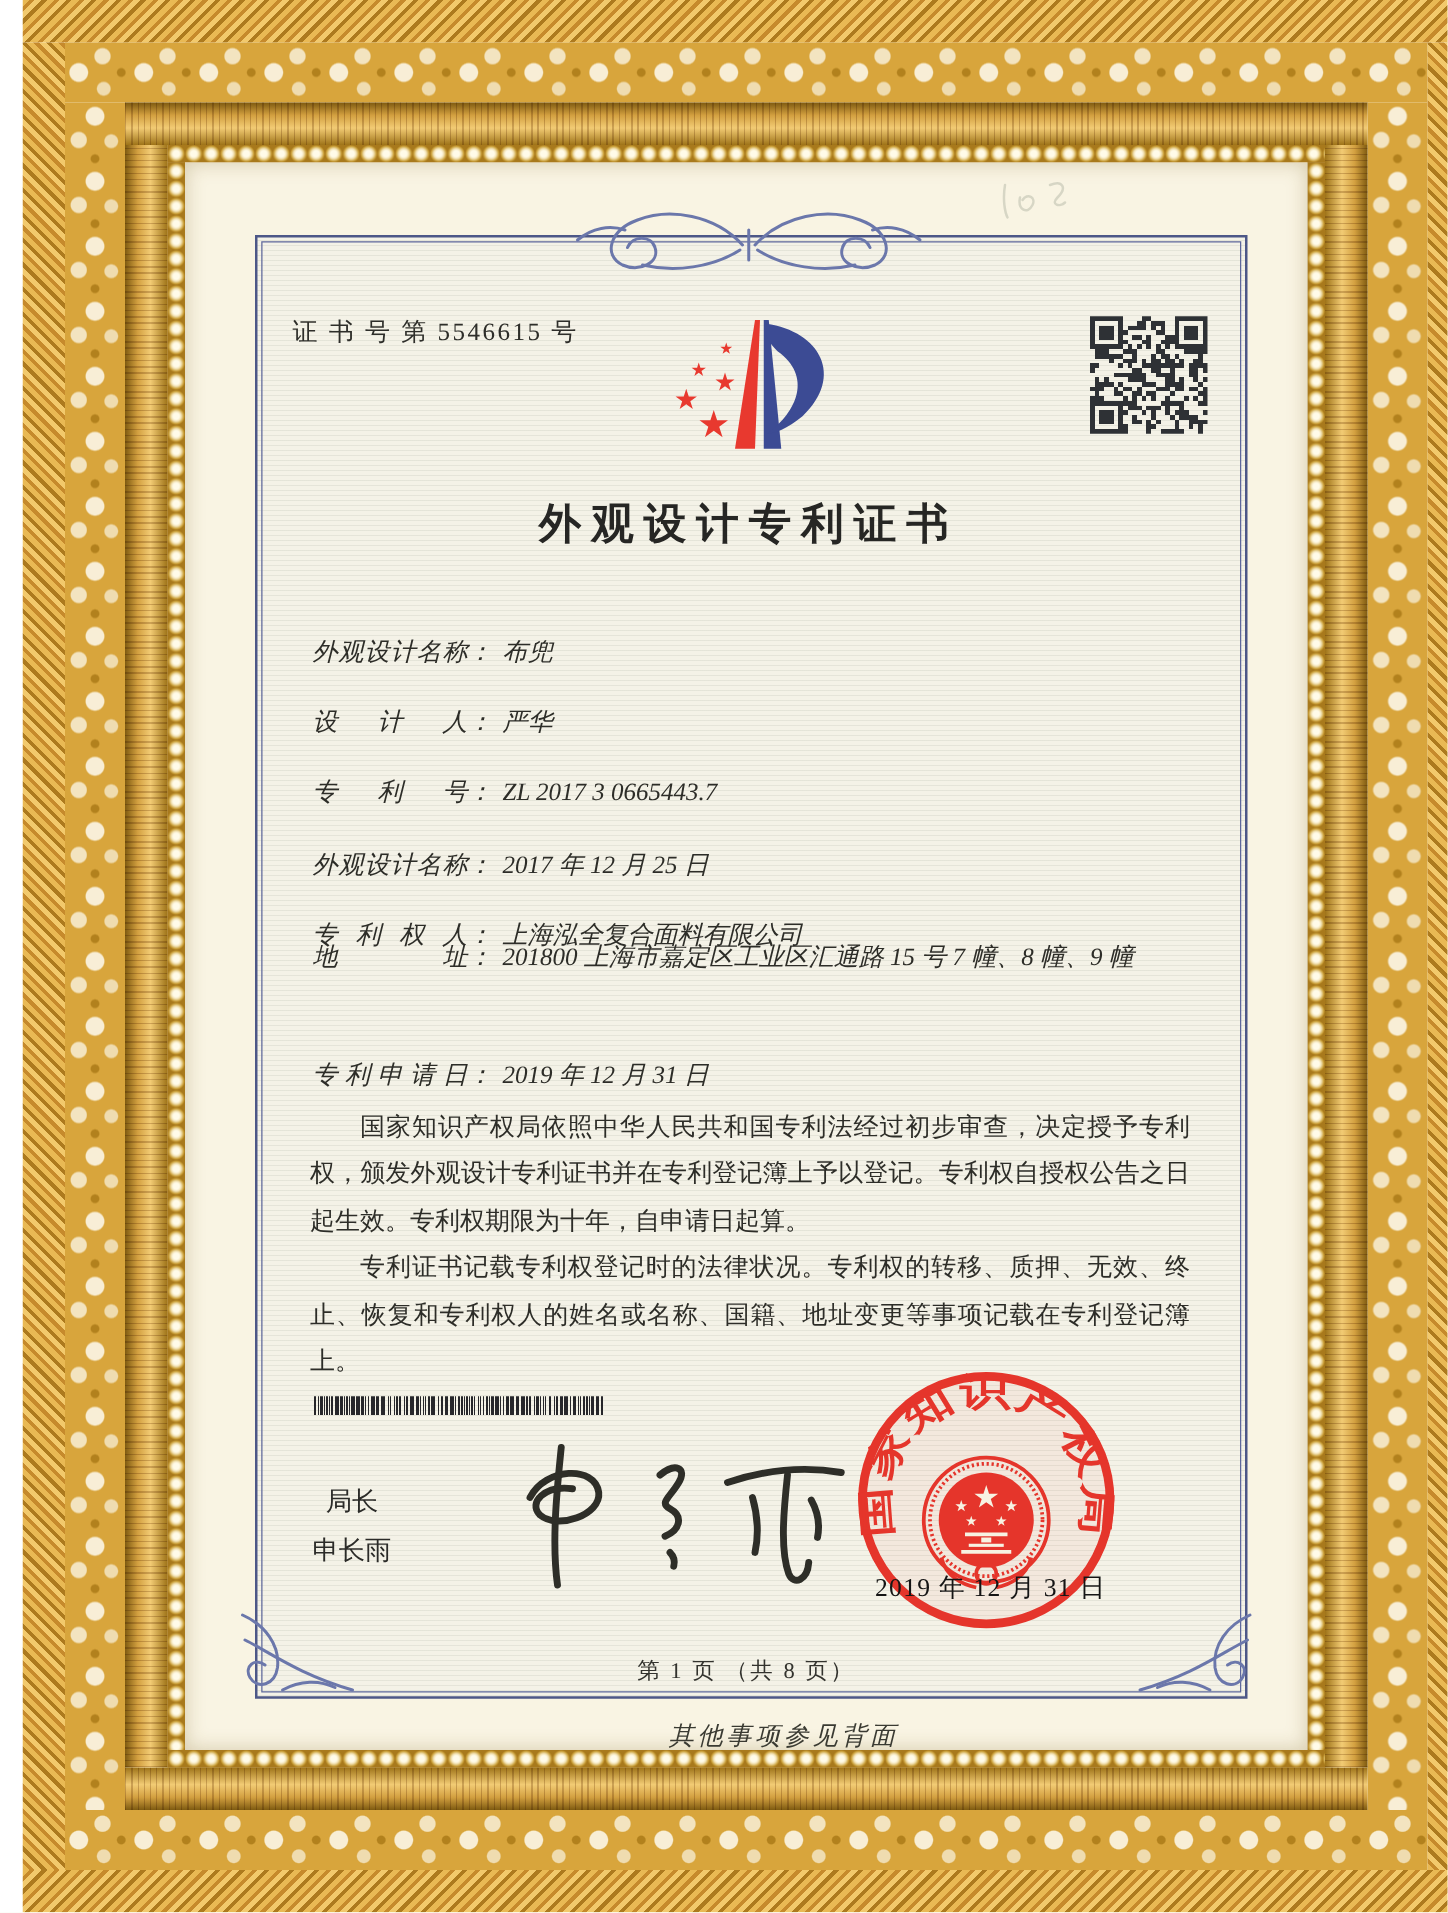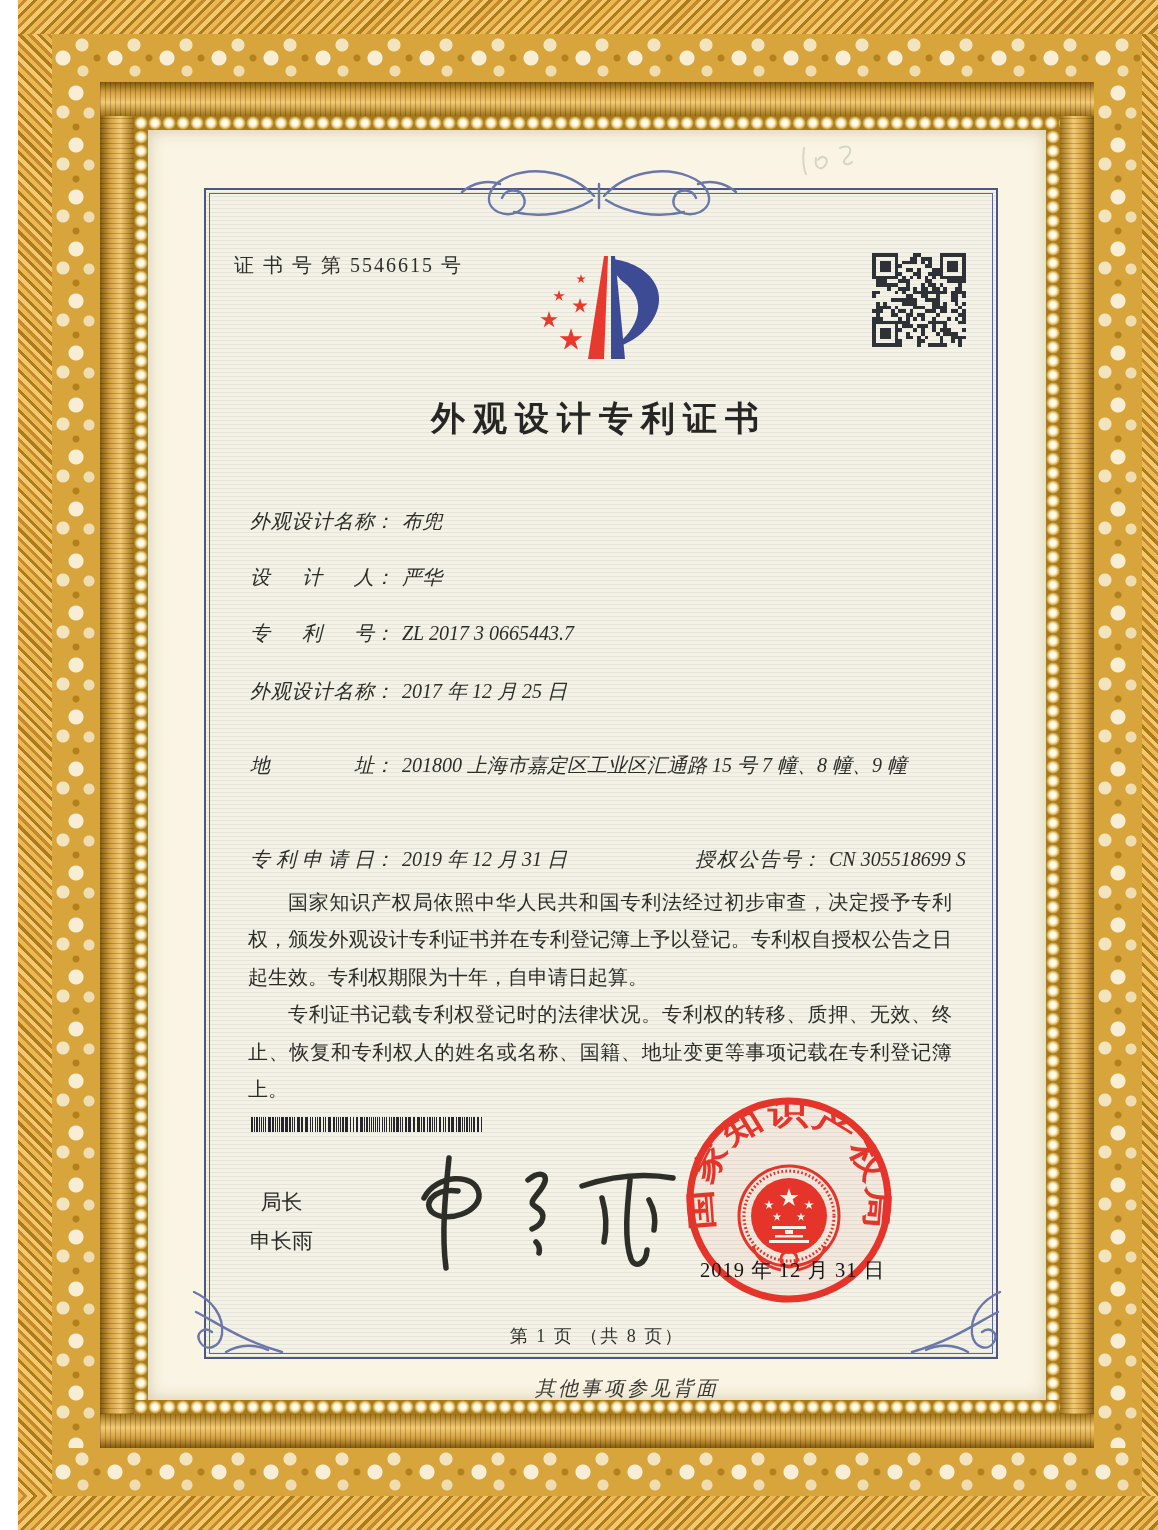--- a/index.html
+++ b/index.html
@@ -483,28 +483,28 @@
     </div>
     <div class="row" style="top:434px">
       <span class="lbl">设　计　人</span><span>：</span><span class="val">严华</span>
     </div>
     <div class="row" style="top:490px">
       <span class="lbl">专　利　号</span><span>：</span><span class="val">ZL 2017 3 0665443.7</span>
     </div>
     <div class="row" style="top:548px">
       <span class="lbl">外观设计名称</span><span>：</span><span class="val">2017 年 12 月 25 日</span>
     </div>
+    <div class="row" style="top:604px">
+      <span class="lbl">专 利 权 人</span><span>：</span><span class="val">上海泓全复合面料有限公司</span>
+    </div>
     <div class="row" style="top:622px">
       <span class="lbl">地　　　址</span><span>：</span><span class="val">201800 上海市嘉定区工业区汇通路 15 号 7 幢、8 幢、9 幢</span>
     </div>
     <div class="row" style="top:716px">
       <span class="lbl">专利申请日</span><span>：</span><span class="val">2019 年 12 月 31 日</span>
-      <span class="pair2">
-        <span class="lbl">授权公告号</span><span>：</span><span class="val">CN 305518699 S</span>
-      </span>
     </div>
 
     <div id="paragraphs" class="abs">
       <p>国家知识产权局依照中华人民共和国专利法经过初步审查，决定授予专利权，颁发外观设计专利证书并在专利登记簿上予以登记。专利权自授权公告之日起生效。专利权期限为十年，自申请日起算。</p>
       <p>专利证书记载专利权登记时的法律状况。专利权的转移、质押、无效、终止、恢复和专利权人的姓名或名称、国籍、地址变更等事项记载在专利登记簿上。</p>
     </div>
 
     <svg id="barcode-svg" class="abs" style="left:103px;top:987px" width="234" height="15" viewBox="0 0 234 15" shape-rendering="crispEdges">
         <rect x="0" y="0" width="2" height="15" fill="#26262a"></rect>
         <rect x="3" y="0" width="1" height="15" fill="#26262a"></rect>

